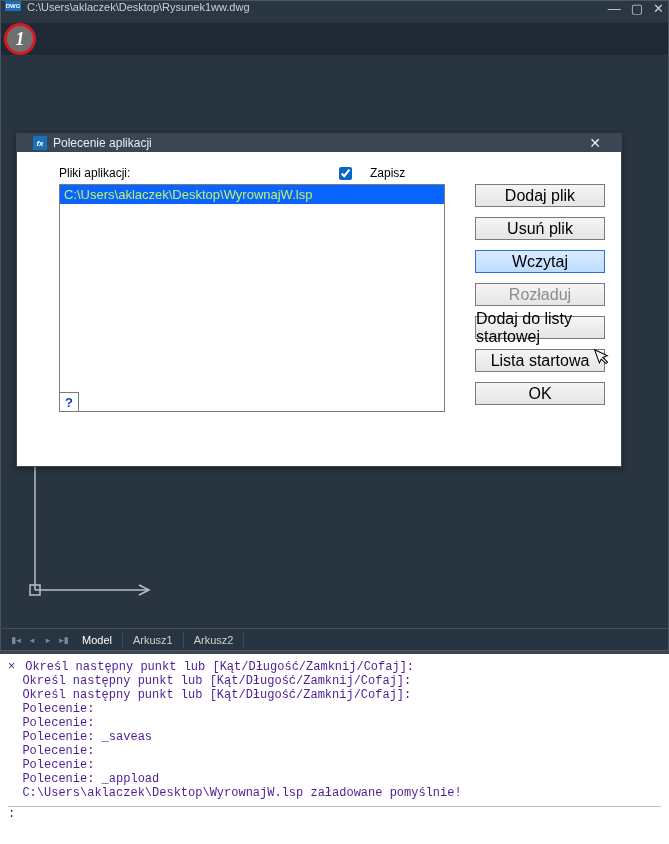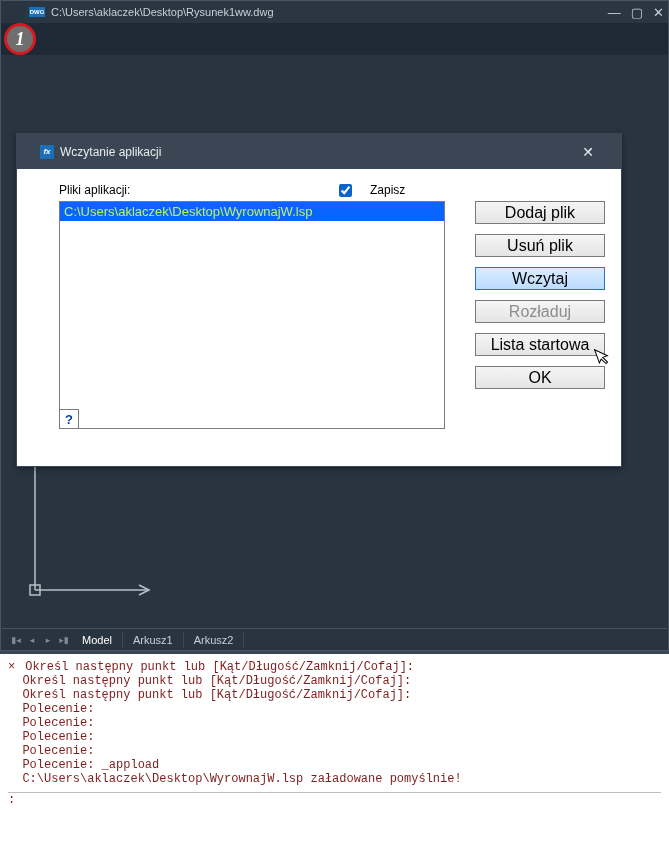--- a/index.html
+++ b/index.html
@@ -1,20 +1,20 @@
 <!DOCTYPE html>
 <html><head>
 <meta charset="utf-8">
 <style>
   * { box-sizing: border-box; margin: 0; padding: 0; }
   body { font-family: "Segoe UI", Tahoma, sans-serif; font-size: 12px; background: #fff; width: 669px; height: 844px; overflow: hidden; position: relative; }
 
   .main-window { width: 669px; height: 651px; background: #293441; border: 1px solid #4a5562; position: relative; }
 
-  .titlebar { height: 22px; background: #2a3642; display: flex; align-items: center; padding: 0 4px; color: #c8d0d8; font-size: 11px; margin-left: 24px; }
+  .titlebar { height: 22px; background: #2a3642; display: flex; padding: 0 4px; color: #c8d0d8; font-size: 11px; }
   .tb-icon { width: 16px; height: 10px; background: #1b6fb8; color: #fff; font-size: 6px; font-weight: bold; display: flex; align-items: center; justify-content: center; margin-right: 6px; }
   .titlebar .spacer { flex: 1; }
   .win-controls { display: flex; gap: 10px; color: #c8d0d8; font-size: 13px; }
   .win-controls span { cursor: pointer; }
 
   .toolbar-area { height: 32px; background: #1e2935; display: flex; align-items: center; padding-left: 3px; }
   .annot-circle { width: 32px; height: 32px; border-radius: 50%; background: #6f6f6f; border: 3px solid #d71920; display: flex; align-items: center; justify-content: center; color: #fff; font-style: italic; font-weight: bold; font-size: 18px; font-family: Georgia, serif; }
 
   .canvas-area { position: absolute; left: 1px; right: 1px; top: 54px; bottom: 22px; background: #293441; }
 
@@ -23,21 +23,21 @@
   .axis-y { position: absolute; left: 26px; top: -150px; font-size: 12px; color: #b9c1c9; }
   .axis-x { position: absolute; left: 120px; top: -22px; font-size: 12px; color: #b9c1c9; }
 
   .tabsbar { position: absolute; left: 1px; right: 1px; bottom: 0; height: 22px; background: #293441; display: flex; align-items: center; border-top: 1px solid #445061; }
   .tabnav { display: flex; gap: 0; padding-left: 6px; }
   .tabnav .navbtn { width: 16px; height: 14px; display: flex; align-items: center; justify-content: center; color: #7e8997; font-size: 9px; }
   .tab { padding: 2px 10px; font-size: 11px; color: #c8d0d8; border-right: 1px solid #3d4856; }
   .tab.active { font-weight: normal; color: #fff; }
 
   .dialog { position: absolute; left: 14px; top: 78px; width: 606px; height: 334px; background: #fff; border: 1px solid #3a4653; box-shadow: 0 2px 6px rgba(0,0,0,0.4); }
-  .dlg-titlebar { height: 35px; background: #3a4653; display: flex; align-items: center; padding: 0 23px; color: #e8ecef; font-size: 12px; justify-content: space-between; }
+  .dlg-titlebar { height: 18px; background: #3a4653; display: flex; align-items: center; padding: 0 16px; color: #e8ecef; font-size: 12px; justify-content: space-between; }
   .dlg-titlebar .dicon { width: 14px; height: 14px; background: #1b6fb8; margin-right: 6px; display: flex; align-items: center; justify-content: center; color: #fff; font-size: 8px; font-weight: bold; font-style: italic; }
   .dlg-titlebar .spacer { flex: 1; }
   .dlg-close { color: #e8ecef; font-size: 14px; padding: 0 4px; cursor: pointer; }
 
   .dlg-body { padding: 14px 0 10px 42px; position: relative; }
   .dlg-row1 { display: flex; align-items: center; margin-bottom: 4px; }
   .dlg-row1 .lbl { font-size: 12px; color: #000; flex: 0 0 280px; }
   .dlg-row1 .chkwrap { display: flex; align-items: flex-end; gap: 18px; font-size: 12px; }
   .dlg-row1 input[type=checkbox] { width: 13px; height: 13px; accent-color: #0a64c8; }
 
@@ -47,21 +47,21 @@
 
   .btncol { width: 130px; display: flex; flex-direction: column; gap: 10px; }
   .dlgbtn { height: 23px; border: 1px solid #7a7a7a; background: linear-gradient(#f5f5f5,#e5e5e5); font-size: 16px; color: #000; display: flex; align-items: center; justify-content: center; cursor: pointer; }
   .dlgbtn.hover { background: linear-gradient(#d9ecff,#bcdcff); border-color: #2a6fd6; }
   .dlgbtn.disabled { color: #8d8d8d; }
 
   .help-btn { position: absolute; left: 42px; bottom: 10px; width: 20px; height: 20px; border: 1px solid #7a7a7a; display: flex; align-items: center; justify-content: center; font-weight: bold; color: #0a3ea8; font-size: 13px; cursor: pointer; background: #fff; }
 
   .cursor-arrow { position: absolute; left: 580px; top: 212px; font-size: 16px; color: #000; transform: rotate(-20deg); }
 
-  .cmd-area { position: absolute; left: 0; top: 651px; width: 669px; height: 163px; background: #fff; border-top: 3px solid #3a4653; padding: 6px 8px 2px 8px; font-family: Consolas, "Courier New", monospace; font-size: 12px; color: #7f1d1d; }
+  .cmd-area { position: absolute; left: 0; top: 651px; width: 669px; height: 163px; background: #fff; border-top: 3px solid #3a4653; padding: 6px 8px 2px 8px; font-family: Consolas, "Courier New", monospace; font-size: 12px; color: #4c1d95; }
   .cmd-line .prompt { display: inline-block; width: 10px; }
   .cmd-area hr { margin-top: 6px; border: none; border-top: 1px solid #bfbfbf; }
 </style>
 </head>
 <body>
 
 <div class="main-window">
 
   <div class="titlebar">
     <div class="tb-icon">DWG</div>
@@ -88,41 +88,42 @@
         <polyline points="112,145 122,150 112,155" fill="none" stroke="#b9c1c9" stroke-width="1.5"></polyline>
         <rect x="3" y="145" width="10" height="10" fill="none" stroke="#b9c1c9" stroke-width="1.5"></rect>
       </svg>
       <div class="axis-y">Y</div>
       <div class="axis-x">X</div>
     </div>
 
     <div class="dialog">
       <div class="dlg-titlebar">
         <div class="dicon">fx</div>
-        <span>Wczytanie aplikacji</span>
+        <span>Polecenie aplikacji</span>
         <div class="spacer"></div>
         <div class="dlg-close">✕</div>
       </div>
       <div class="dlg-body">
         <div class="dlg-row1">
           <span class="lbl">Pliki aplikacji:</span>
           <label class="chkwrap">
             <input type="checkbox" checked="" style="">
             <span>Zapisz</span>
           </label>
         </div>
         <div class="dlg-main">
           <div class="listbox">
             <div class="listitem">C:\Users\aklaczek\Desktop\WyrownajW.lsp</div>
           </div>
           <div class="btncol">
             <div class="dlgbtn">Dodaj plik</div>
             <div class="dlgbtn">Usuń plik</div>
             <div class="dlgbtn hover">Wczytaj</div>
             <div class="dlgbtn disabled">Rozładuj</div>
+            <div class="dlgbtn">Dodaj do listy startowej</div>
             <div class="dlgbtn">Lista startowa</div>
             <div class="dlgbtn">OK</div>
           </div>
         </div>
         <div class="help-btn">?</div>
       </div>
       <div class="cursor-arrow">
         <svg width="14" height="20">
             <path d="M1 1 L1 15 L4 12 L7 18 L9 17 L6 11 L11 11 Z" fill="#fff" stroke="#000" stroke-width="1"></path>
           </svg>
@@ -143,19 +144,20 @@
   </div>
 
 </div>
 
 <div class="cmd-area">
   <div class="cmd-line"><span class="prompt">×</span> <span>Określ następny punkt lub [Kąt/Długość/Zamknij/Cofaj]:</span></div>
   <div class="cmd-line">&nbsp;&nbsp;<span>Określ następny punkt lub [Kąt/Długość/Zamknij/Cofaj]:</span></div>
   <div class="cmd-line">&nbsp;&nbsp;<span>Określ następny punkt lub [Kąt/Długość/Zamknij/Cofaj]:</span></div>
   <div class="cmd-line">&nbsp;&nbsp;<span>Polecenie:</span></div>
   <div class="cmd-line">&nbsp;&nbsp;<span>Polecenie:</span></div>
+  <div class="cmd-line">&nbsp;&nbsp;<span>Polecenie: _saveas</span></div>
   <div class="cmd-line">&nbsp;&nbsp;<span>Polecenie:</span></div>
   <div class="cmd-line">&nbsp;&nbsp;<span>Polecenie:</span></div>
   <div class="cmd-line">&nbsp;&nbsp;<span>Polecenie: _appload</span></div>
   <div class="cmd-line">&nbsp;&nbsp;<span>C:\Users\aklaczek\Desktop\WyrownajW.lsp załadowane pomyślnie!</span></div>
   <hr>
   <div class="cmd-line"><span>:</span></div>
 </div>
 
 </body></html>

